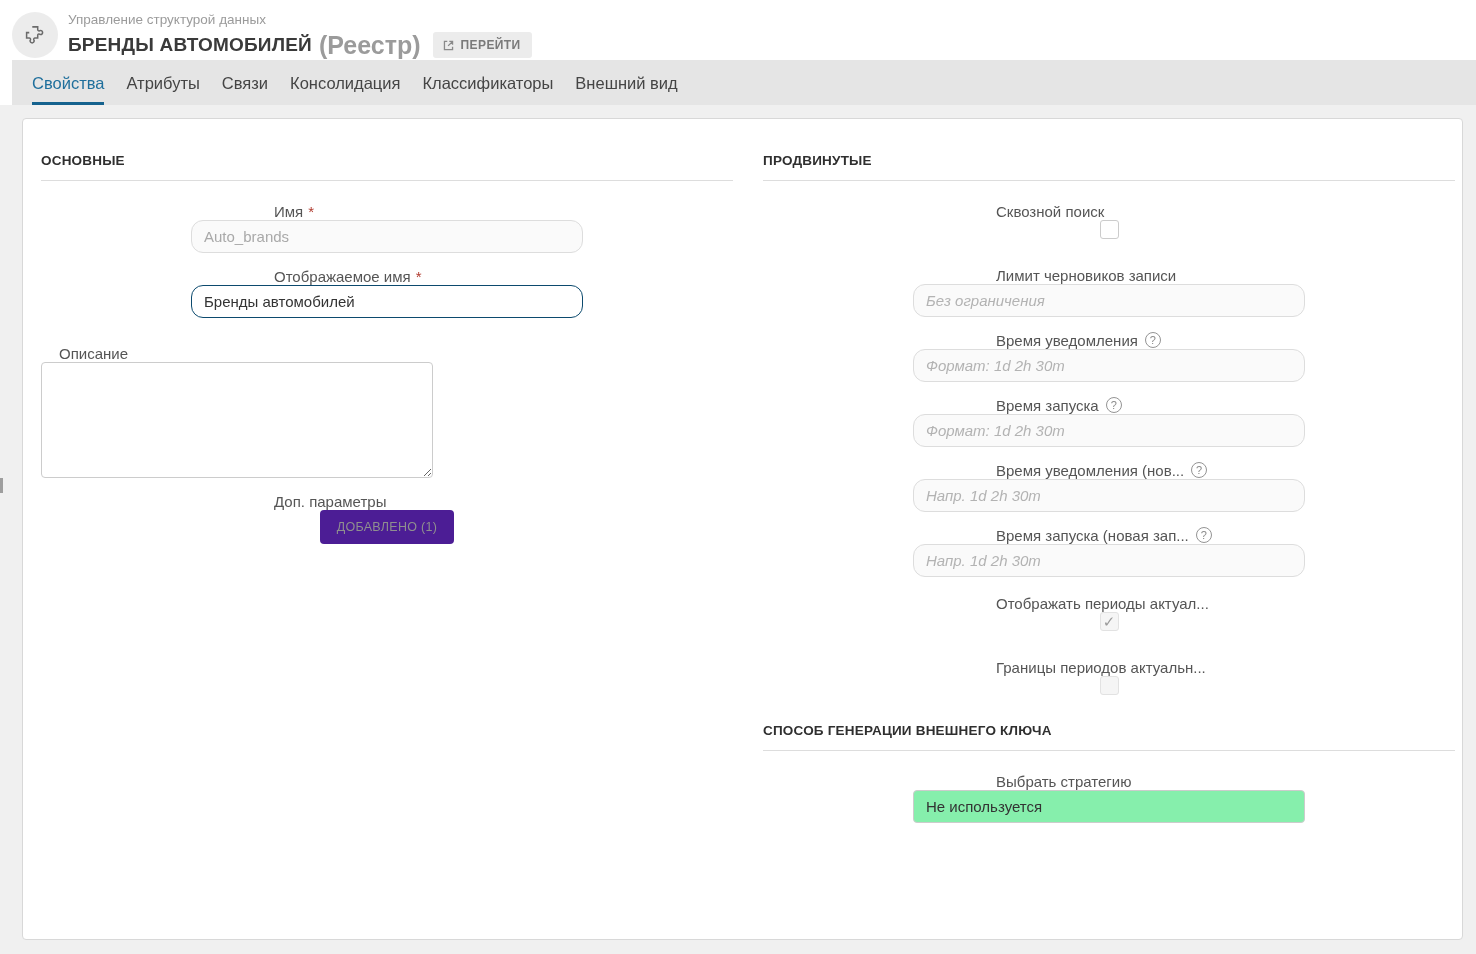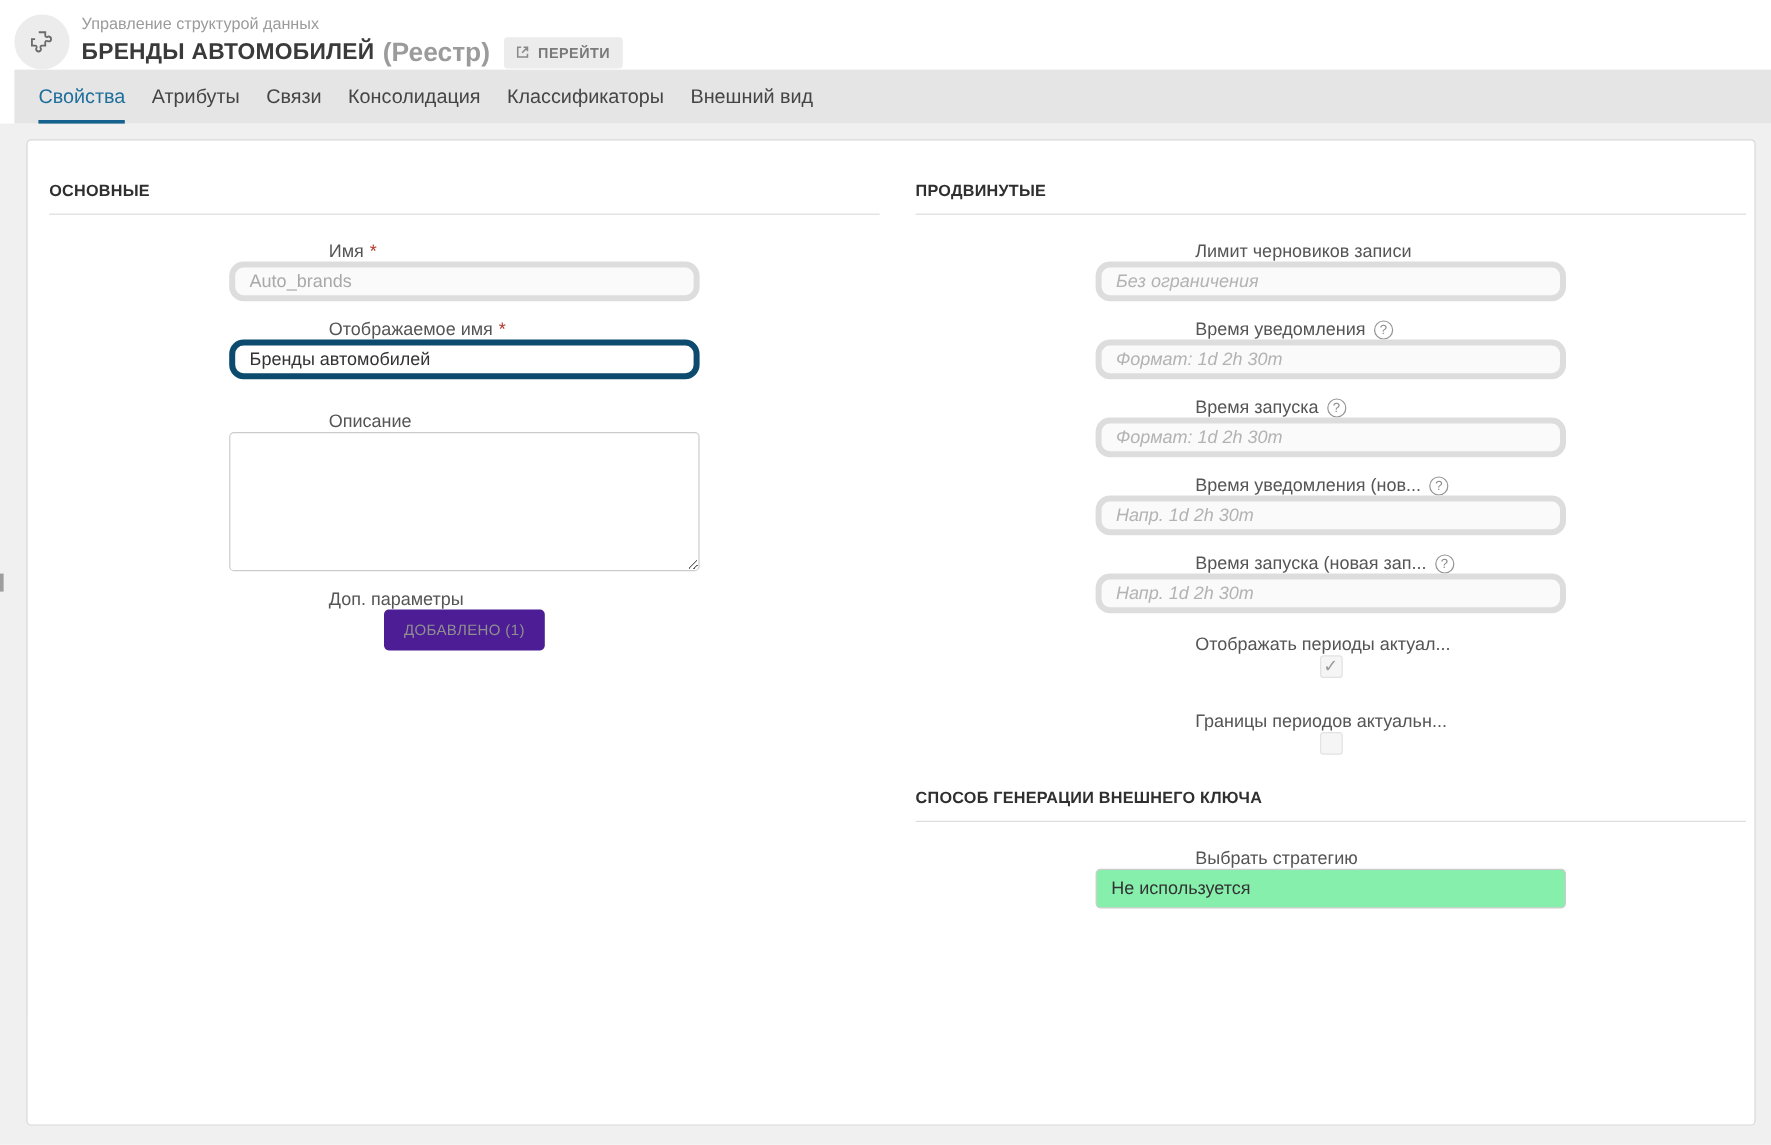--- a/index.html
+++ b/index.html
@@ -9,47 +9,47 @@
 
   
   .topbar { background:#fff; padding:12px 0 0 12px; }
   .topbar-inner { display:flex; align-items:flex-start; }
   .app-icon { width:46px; height:46px; border-radius:50%; background:#ececec; display:flex; align-items:center; justify-content:center; flex:0 0 auto; }
   .app-icon svg { stroke:#6b6b6b; fill:none; stroke-width:1.4; }
   .head-text { margin-left:10px; }
   .breadcrumb { font-size:13.5px; color:#9b9b9b; line-height:1.25; }
   .title-row { display:flex; align-items:center; margin-top:2px; }
   .page-title { font-size:19px; font-weight:bold; color:#3a3a3a; letter-spacing:.2px; }
-  .page-subtitle { font-size:22px; font-weight:600; color:#9b9b9b; margin-left:7px; }
+  .page-subtitle { font-size:25px; font-weight:600; color:#9b9b9b; margin-left:7px; }
   .go-btn { margin-left:12px; background:#ececec; border:none; border-radius:3px; color:#7a7a7a; font-family:inherit;
             font-size:12px; font-weight:bold; letter-spacing:.4px; padding:6px 11px 6px 9px; display:inline-flex; align-items:center; cursor:pointer; }
   .go-btn svg { stroke:#8a8a8a; fill:none; stroke-width:1.6; margin-right:6px; }
 
   
   .tabs { background:#e5e5e5; display:flex; gap:22px; padding:14px 0 0 20px; }
   .tab { font-size:16.5px; color:#454545; padding-bottom:9px; border-bottom:3px solid transparent; cursor:pointer; }
   .tab.active { color:#1f6f9c; border-bottom-color:#15628e; }
 
   
   .body-area { background:#f0f0f0; height:842px; }
   .card { margin:13px 13px 0 22px; width:1441px; height:822px; background:#fff;
           border:1px solid #d8d8d8; border-radius:4px; padding:34px 10px 1px 18px; display:flex; }
   .pane-left { width:692px; flex:0 0 auto; }
   .pane-right { width:692px; flex:0 0 auto; margin-left:30px; }
 
   .section-heading { font-size:13.5px; font-weight:bold; color:#2f2f2f; letter-spacing:.2px; }
   .section-rule { border:none; border-top:1px solid #ddd; margin:12px 0 22px 0; }
 
   .form-row { display:flex; align-items:center; margin-bottom:15px;flex-direction:column; }
-  .form-row.top { align-items:center; }
+  .form-row.top { align-items:flex-start; }
   .form-label { width:262px; flex:0 0 auto; padding-left:18px; font-size:15px; color:#555; display:flex; align-items:center; }
   .form-row.top .form-label { padding-top:12px; }
   .req { color:#b03a2e; margin-left:5px; }
 
-  .txt-input { width:392px; height:33px; border:5px solid #0c4a6e; border-radius:12px; background:#fff;
+  .txt-input { width:392px; height:33px; border:1px solid #0c4a6e; border-radius:12px; background:#fff;
                font-family:inherit; font-size:15px; color:#333; padding:0 12px; }
   .txt-input.disabled { background:#fafafa; border-color:#ddd; color:#a9a9a9; }
   .txt-input.ph-italic::placeholder { font-style:italic; }
   .txt-input::placeholder { color:#b3b3b3; }
   textarea.txt-area { width:392px; height:116px; border:1px solid #ccc; border-radius:4px; background:#fff;
                font-family:inherit; font-size:15px; color:#333; padding:8px 12px; resize:both; }
 
   .gray-btn { background:#4c1d95; border:none; border-radius:4px; color:#8f8f8f; font-family:inherit;
               font-size:12.5px; letter-spacing:.3px; padding:10px 17px; cursor:pointer; }
 
@@ -144,20 +144,26 @@
           <button class="gray-btn">ДОБАВЛЕНО (1)</button>
         </div>
       </div>
 
       <div class="pane-right">
 
         <div>
           <div class="section-heading">ПРОДВИНУТЫЕ</div>
           <hr class="section-rule">
 
+          <div class="form-row cb-row">
+            <div class="form-label">
+              <span>Сквозной поиск</span>
+            </div>
+            <div class="checkbox"></div>
+          </div>
 
           <div class="form-row">
             <div class="form-label">
               <span>Лимит черновиков записи</span>
             </div>
             <input class="txt-input disabled ph-italic" disabled="" placeholder="Без ограничения" style="">
           </div>
 
           <div class="form-row">
             <div class="form-label">

